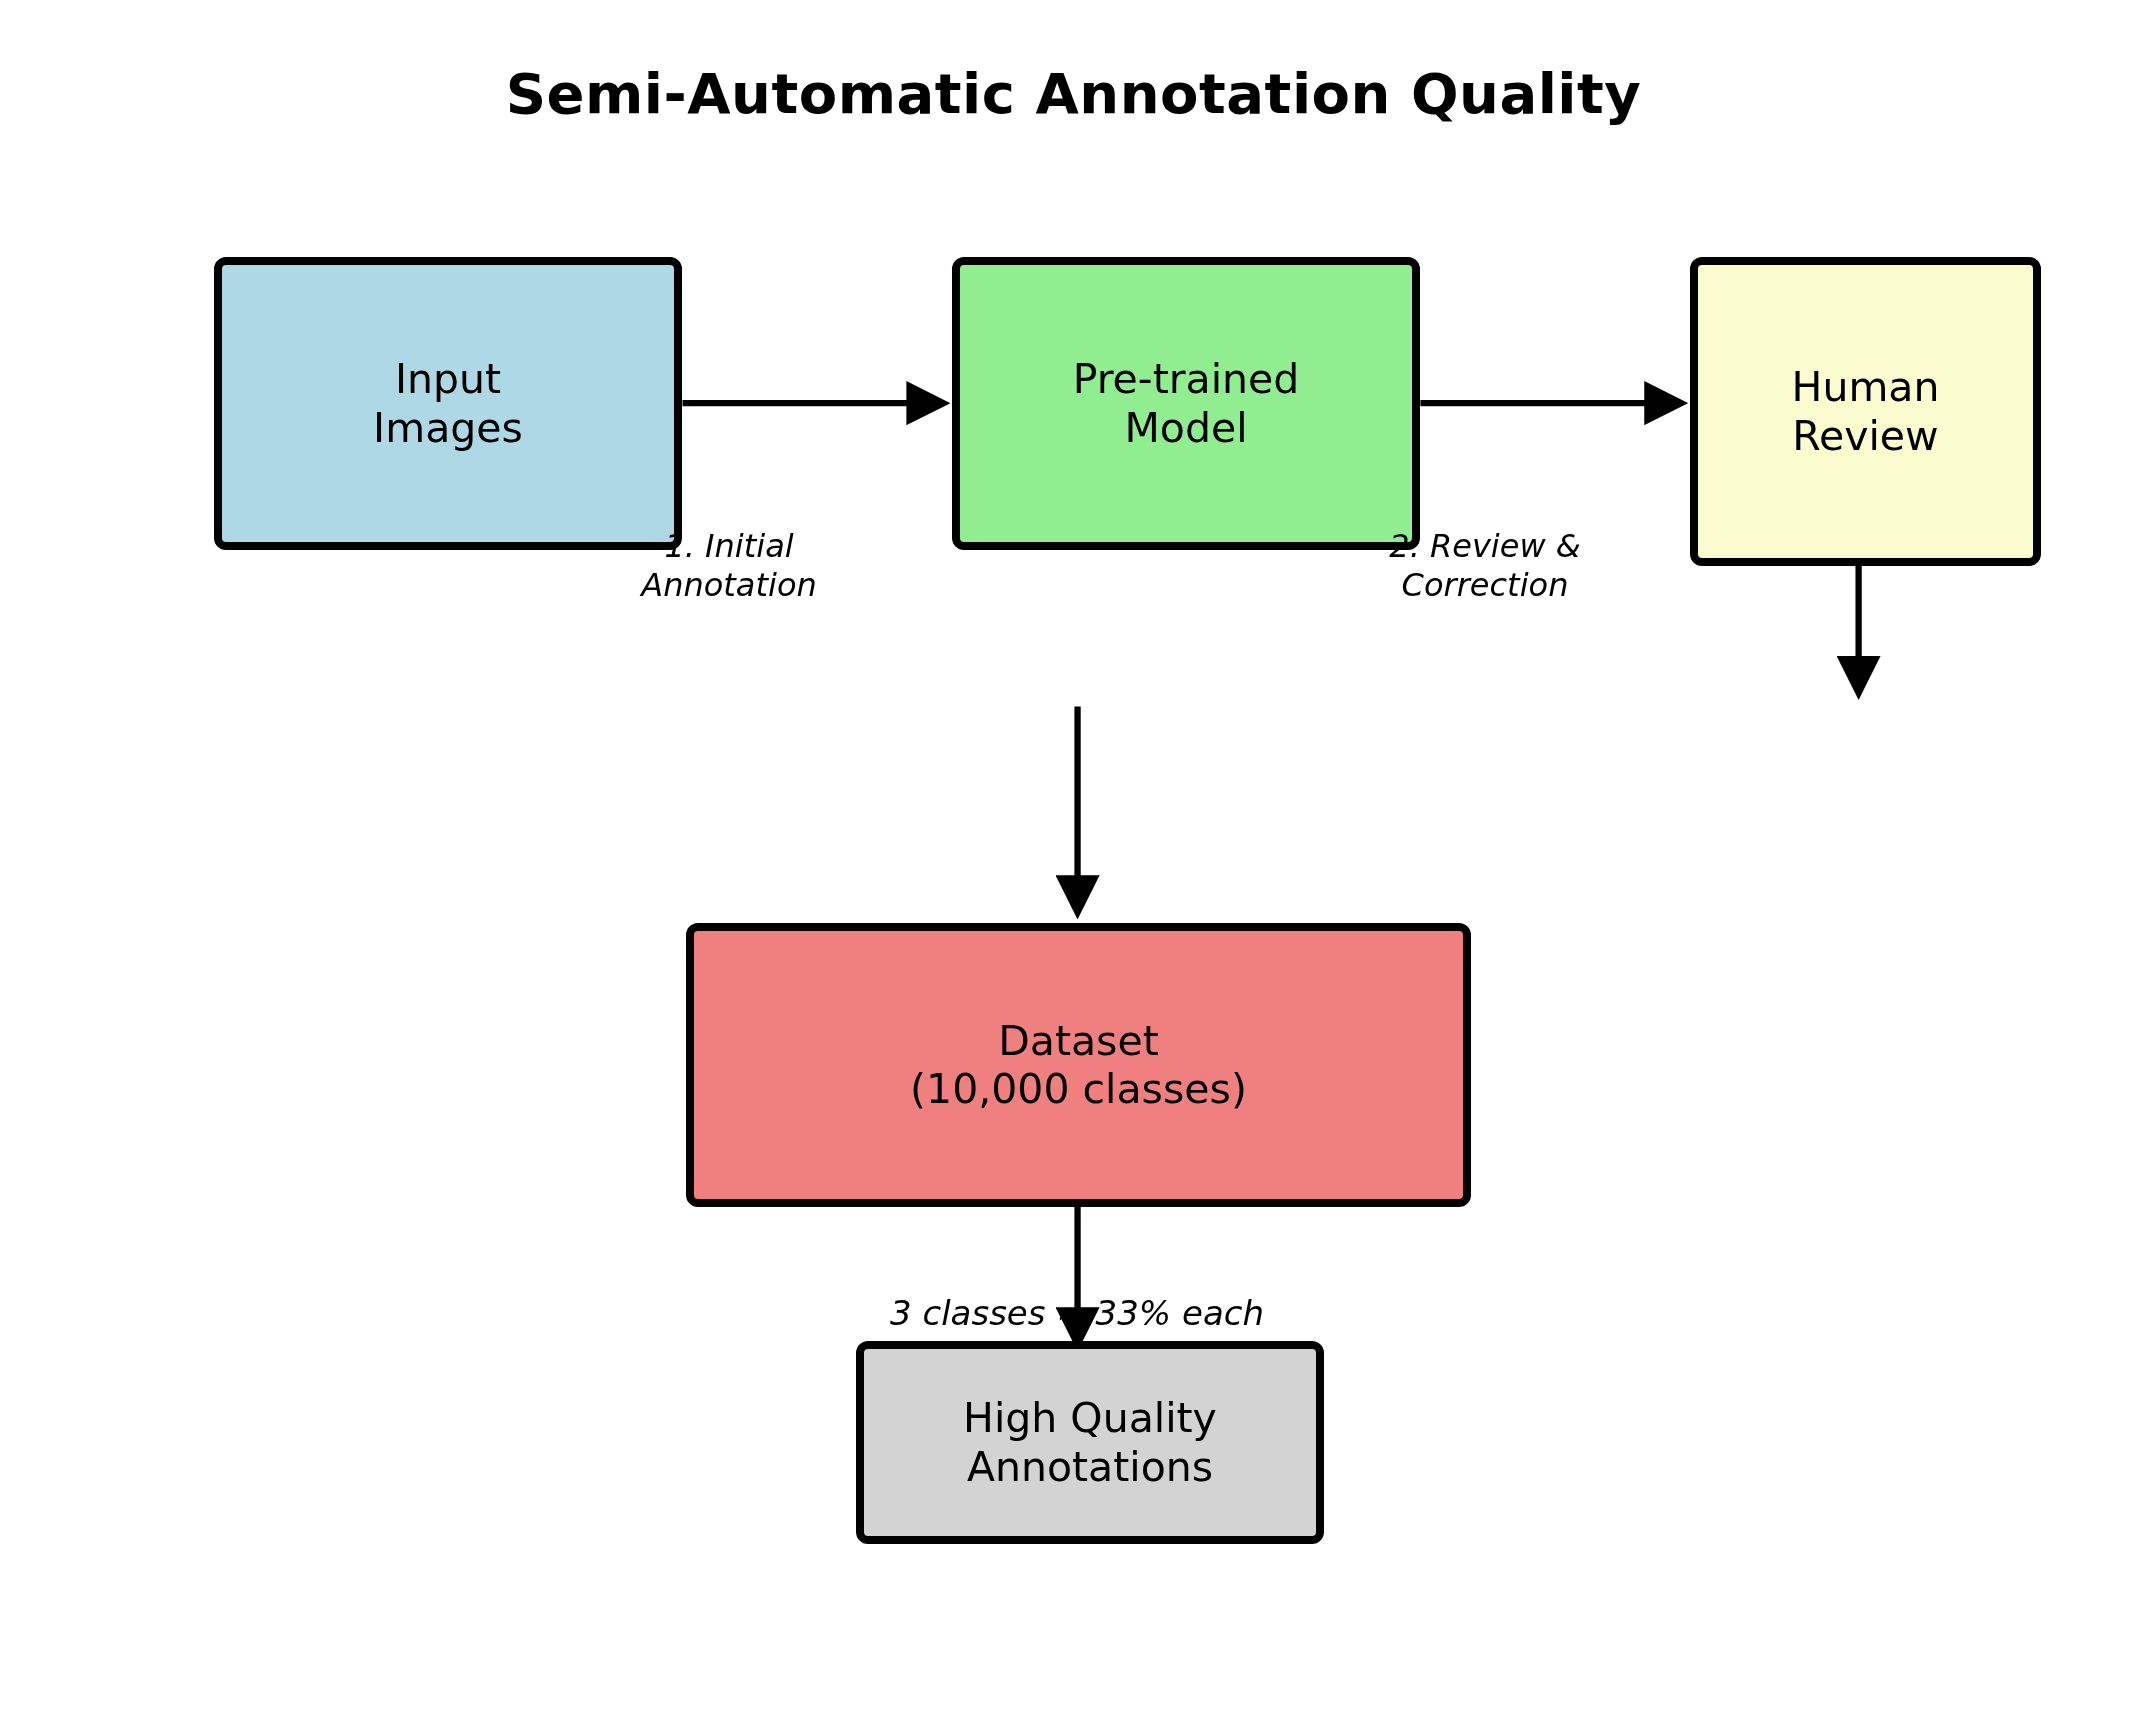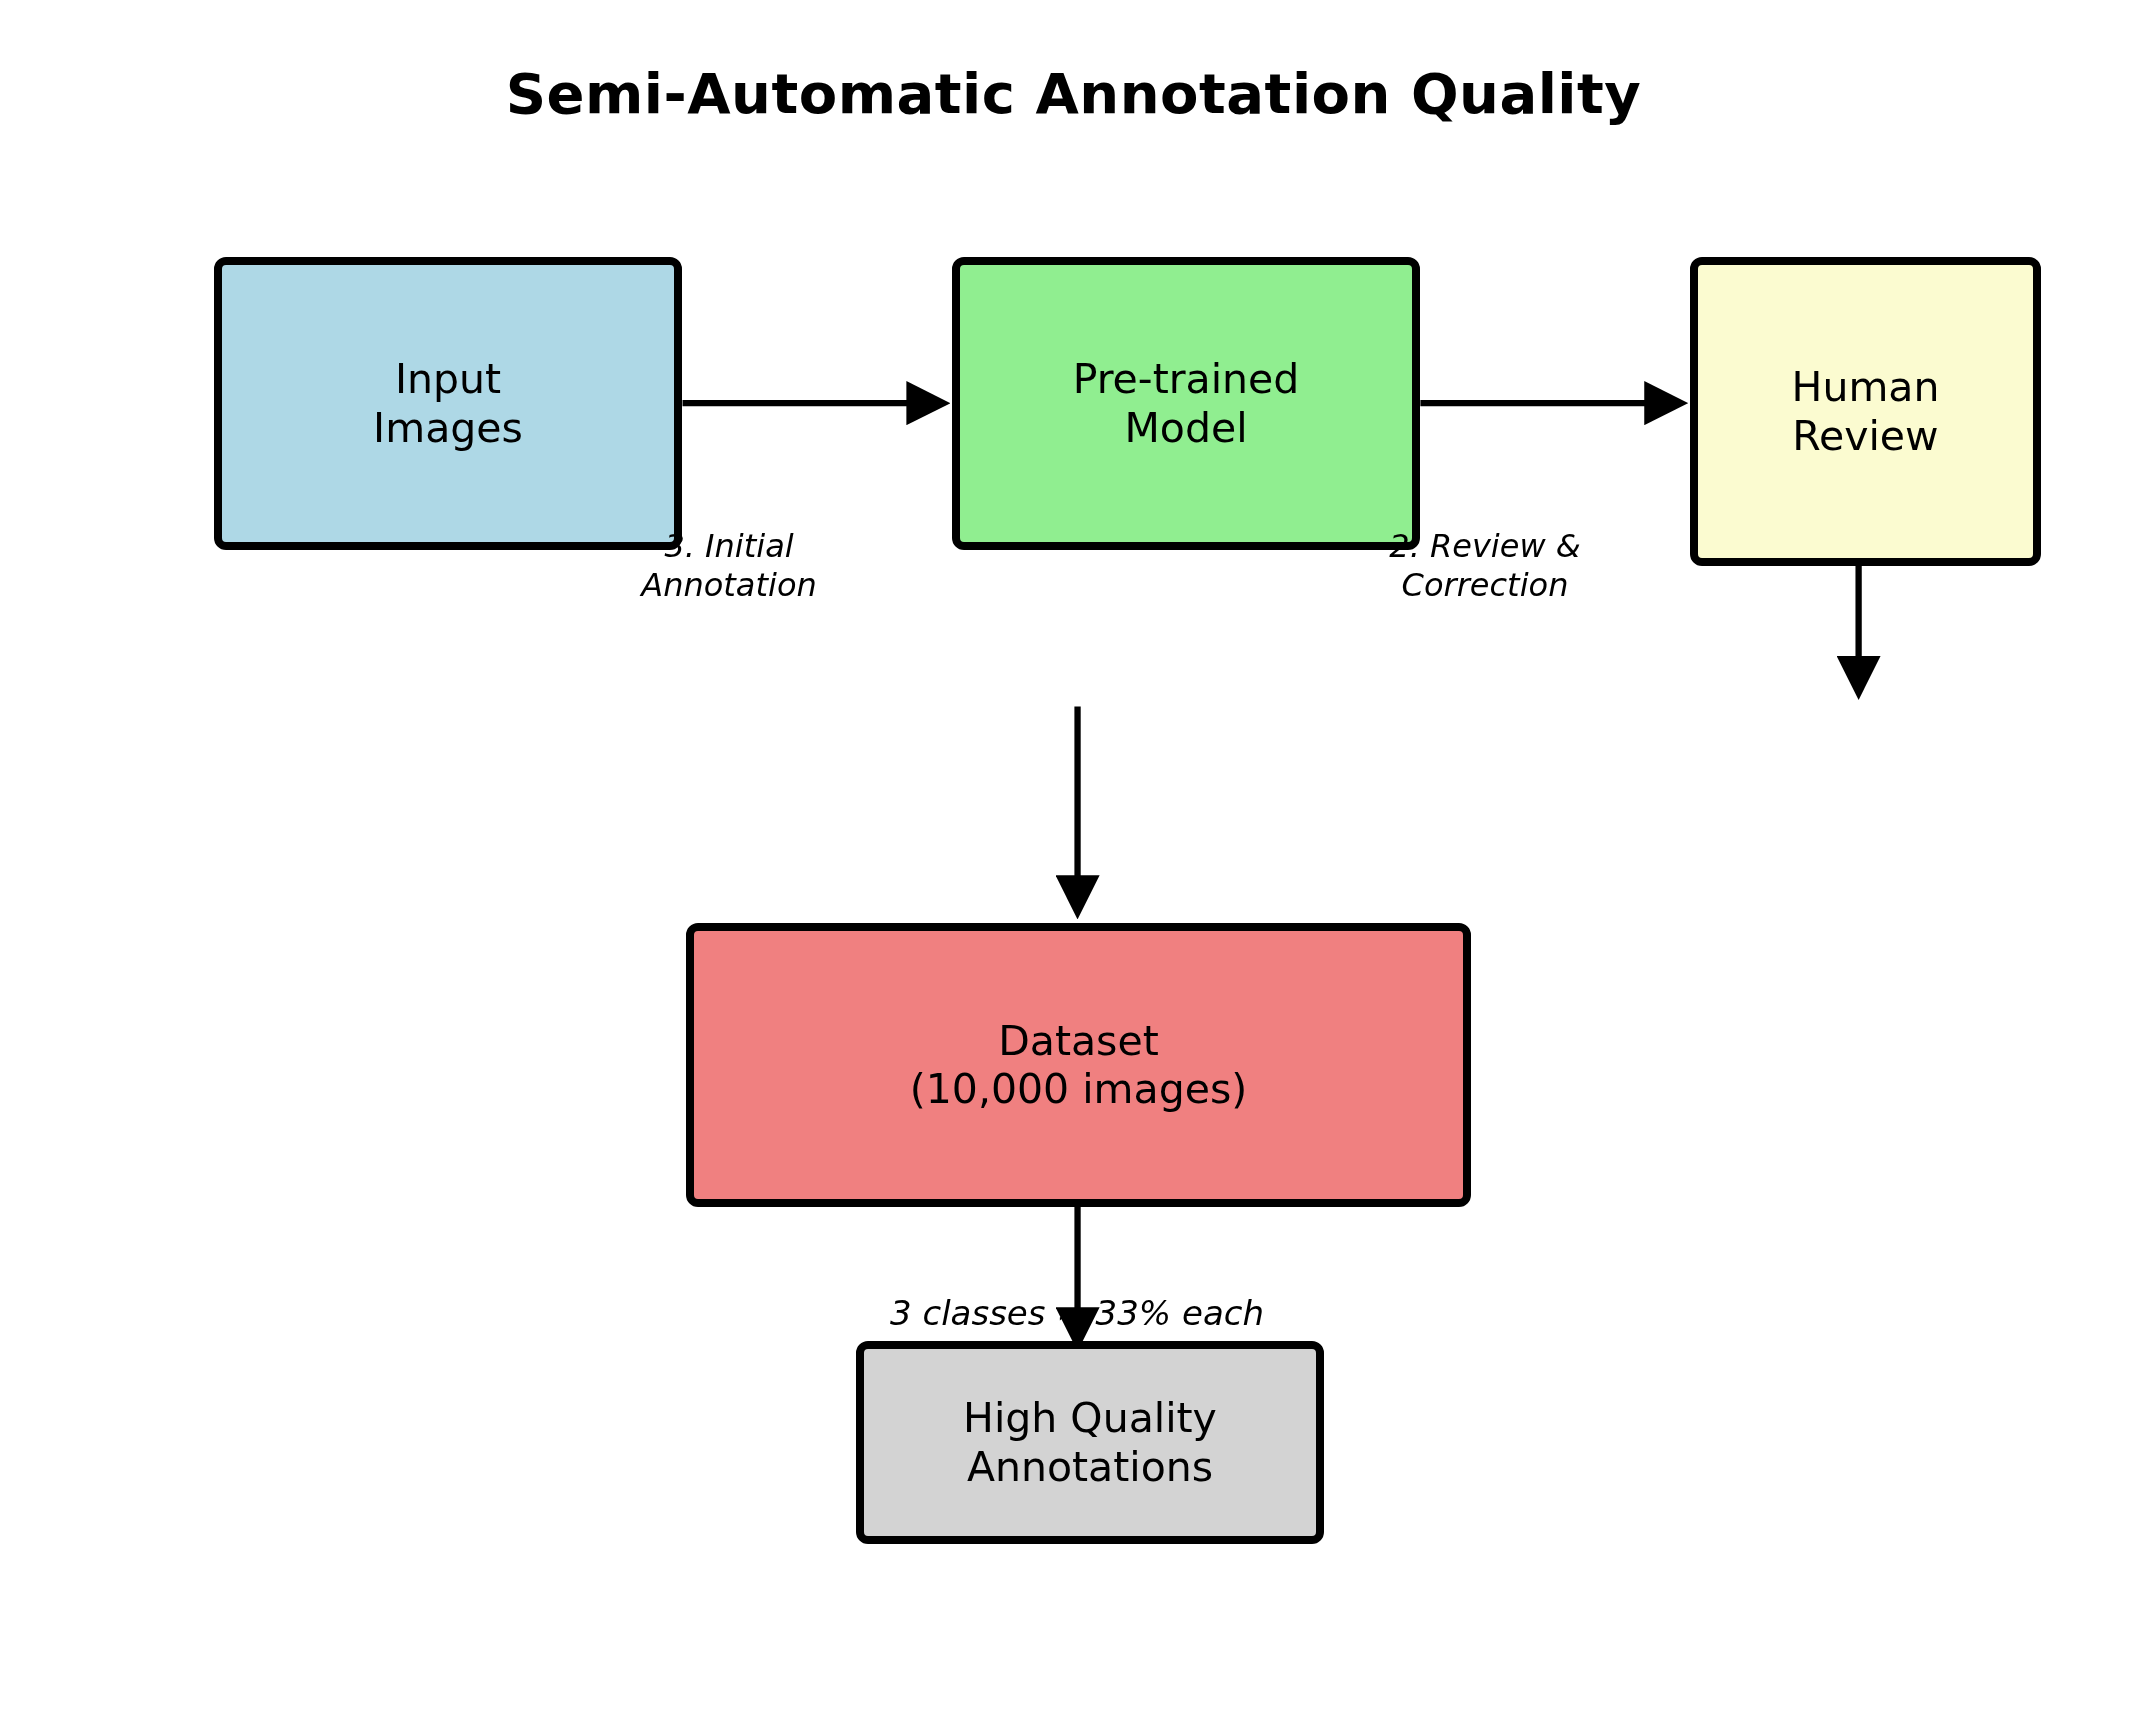--- a/index.html
+++ b/index.html
@@ -100,26 +100,26 @@
   <div class="node node-input">Input
 Images</div>
 
   <div class="node node-model">Pre-trained
 Model</div>
 
   <div class="node node-human">Human
 Review</div>
 
   <div class="node node-dataset">Dataset
-(10,000 images)</div>
+(10,000 classes)</div>
 
   <div class="node node-annotations">High Quality
 Annotations</div>
 
-  <div class="edge-label edge-label-1">3. Initial
+  <div class="edge-label edge-label-1">1. Initial
 Annotation</div>
 
   <div class="edge-label edge-label-2">2. Review &amp;
 Correction</div>
 
   <div class="edge-label edge-label-3">3 classes ≈ 33% each</div>
 
 </div>
 
 

